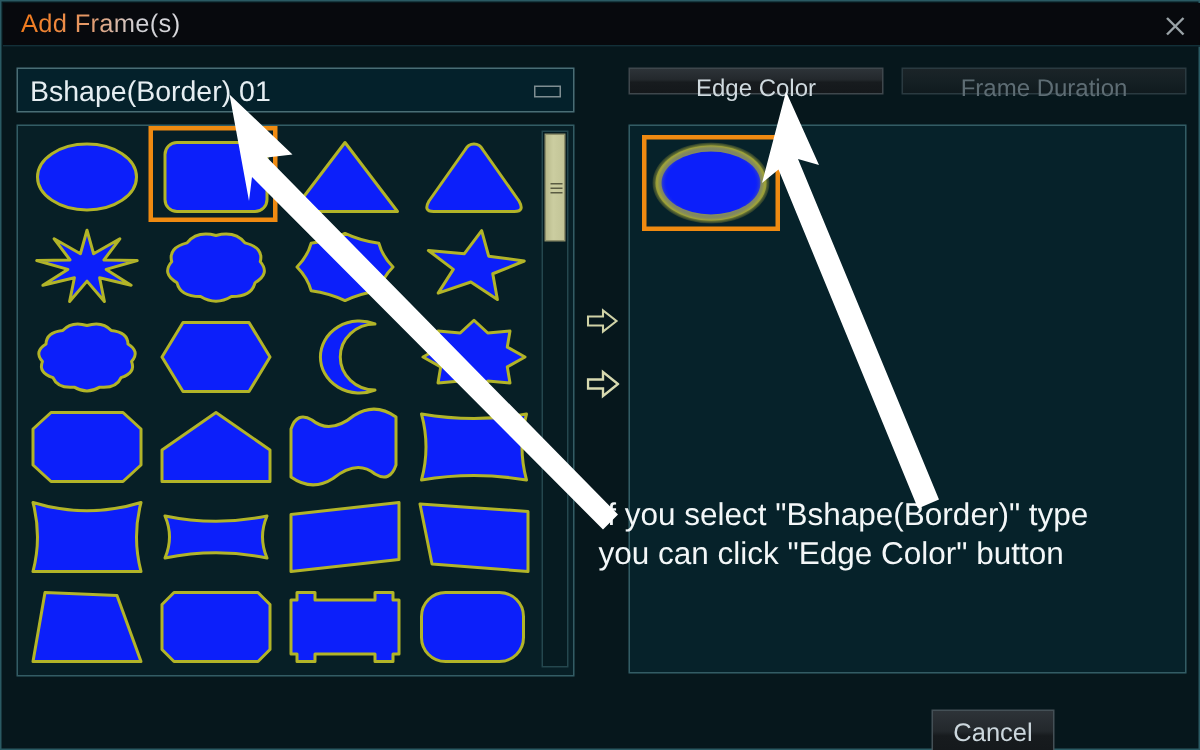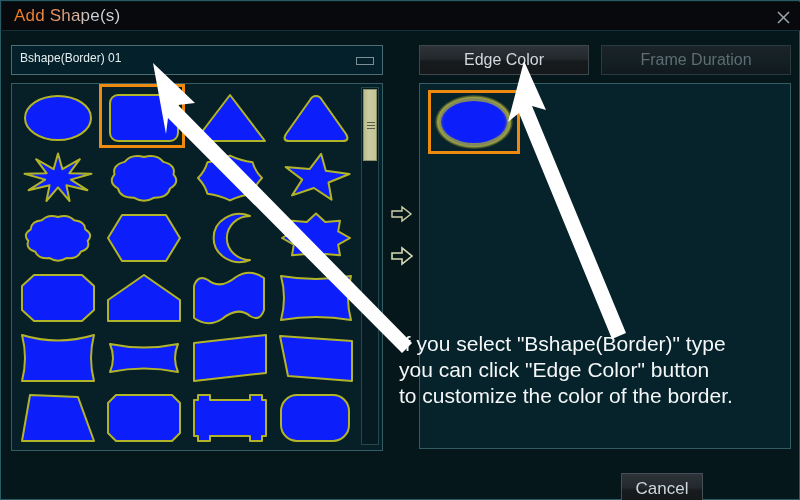--- a/index.html
+++ b/index.html
@@ -37,21 +37,21 @@
 
   
   .combo{
     position:absolute;left:10px;top:44px;width:372px;height:30px;
     background:#04212b;
     border:1px solid #4a6d74;
     box-sizing:border-box;
   }
   .combo-value{
     position:absolute;left:8px;top:5px;
-    font-size:12px;color:#e6eef2;white-space:nowrap;
+    font-size:19px;color:#e6eef2;white-space:nowrap;
   }
   .combo-glyph{
     position:absolute;right:8px;top:11px;width:18px;height:8px;
     border:1px solid #7f8e92;box-sizing:border-box;
   }
   .shape-panel{
     position:absolute;left:10px;top:82px;width:372px;height:368px;
     background:#071f26;
     border:1px solid #335c64;
     box-sizing:border-box;
@@ -78,21 +78,21 @@
     border:1px solid #8e8f6b;box-sizing:border-box;
   }
   .sb-grip{position:absolute;left:3px;top:32px;width:8px;}
   .sb-grip i{display:block;height:1px;background:#5a5c43;margin-bottom:2px;}
 
   
   .mid-arrow{position:absolute;}
 
   
   .tabbtn{
-    position:absolute;top:44px;height:30px;
+    position:absolute;top:44px;height:18px;
     background:linear-gradient(180deg,#2d3338 0%,#23282c 45%,#171b1e 55%,#14181b 100%);
     border:1px solid #3e474c;box-sizing:border-box;
     text-align:center;cursor:pointer;
   }
   .tabbtn span{
     display:block;line-height:28px;font-size:16px;color:#cfd9de;
   }
   .tabbtn.disabled span{color:#5e6d74;}
   #tab-edge-color{left:418px;width:170px;}
   #tab-frame-duration{left:600px;width:190px;background:linear-gradient(180deg,#1b2428 0%,#152024 50%,#101a1e 100%);border-color:#2a3a40;}
@@ -131,21 +131,21 @@
   .footer-btn span{display:block;line-height:30px;font-size:17px;color:#ccd7dd;}
   #btn-cancel{left:620px;width:82px;}
   #btn-ok{left:716px;width:68px;}
 </style>
 </head>
 <body>
 
 <div class="window">
 
   <div class="titlebar">
-    <div class="title-text">Add Shape(s)</div>
+    <div class="title-text">Add Frame(s)</div>
     <div class="close-btn">
       <svg width="13" height="13" viewBox="0 0 13 13">
         <line x1="1" y1="1" x2="12" y2="12" stroke="#9aa3a7" stroke-width="1.6"></line>
         <line x1="12" y1="1" x2="1" y2="12" stroke="#9aa3a7" stroke-width="1.6"></line>
       </svg>
     </div>
   </div>
 
   <div class="combo">
     <div class="combo-value">Bshape(Border) 01</div>
@@ -318,21 +318,20 @@
         <ellipse cx="44" cy="30" rx="37" ry="25" fill="#9ea23a"></ellipse>
         <ellipse cx="44" cy="30" rx="33" ry="21" fill="#0c1ffa"></ellipse>
         <ellipse cx="44" cy="30" rx="39" ry="27" fill="url(#glowG)"></ellipse>
       </svg>
     </div>
   </div>
 
   <div class="annotation">
     <div>If you select "Bshape(Border)" type</div>
     <div>you can click "Edge Color" button</div>
-    <div>to customize the color of the border.</div>
   </div>
 
   <svg class="callout" viewBox="0 0 800 500">
 
     <polygon points="152,62 194,102 177,104 411,342 401,352 167,117 165,133" fill="#ffffff"></polygon>
 
     <polygon points="523,60 545,109 531,105 625,332 611,338 518,112 507,121" fill="#ffffff"></polygon>
   </svg>
 
   <div class="footer-btn" id="btn-cancel">

